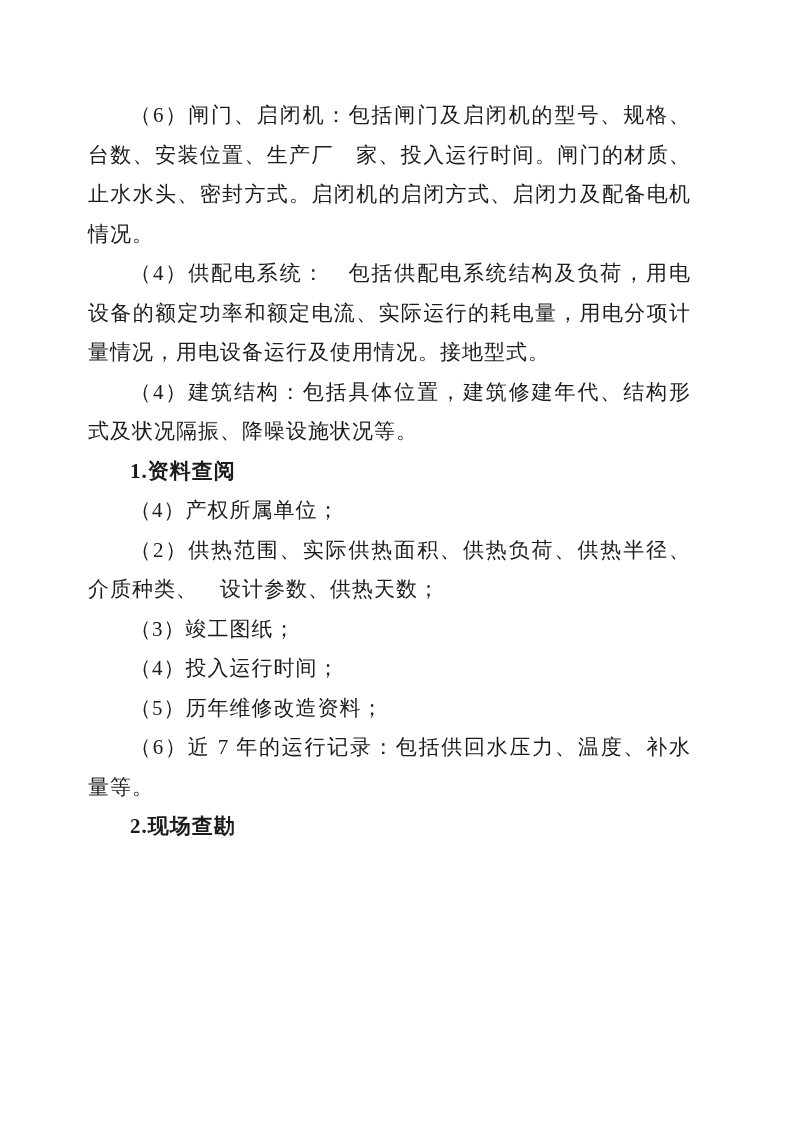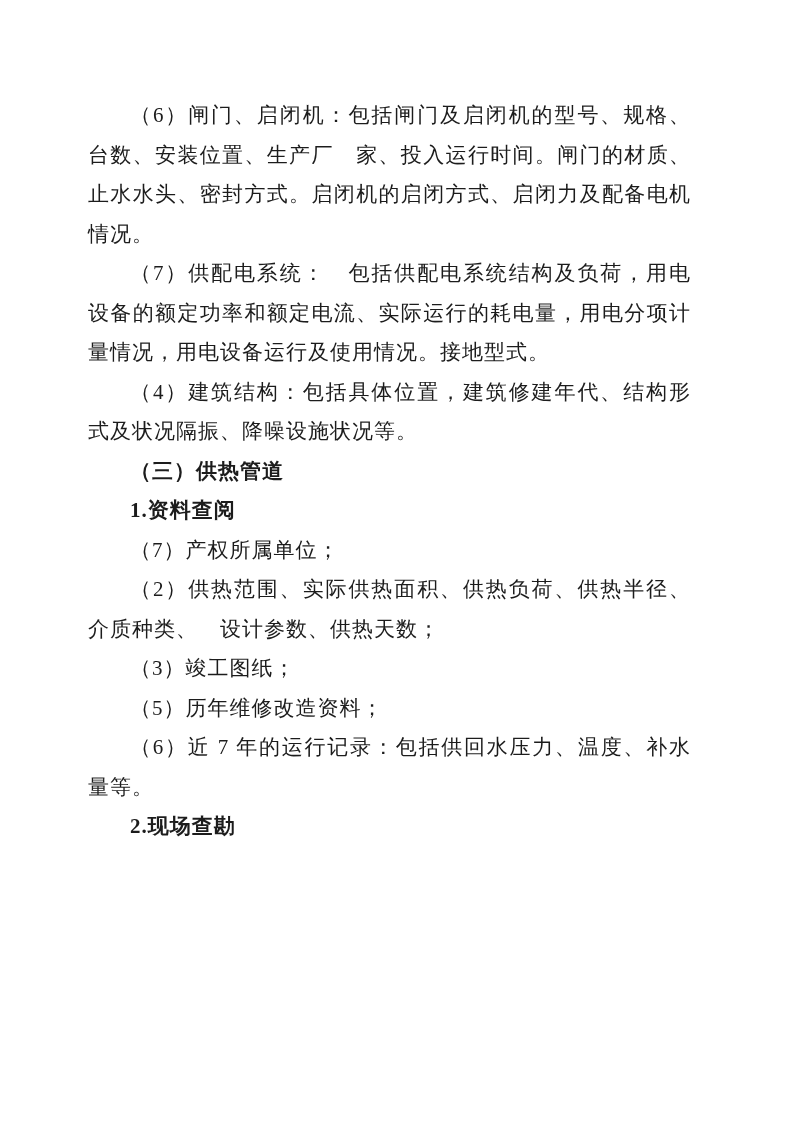--- a/index.html
+++ b/index.html
@@ -31,23 +31,23 @@
   .heading2, .heading3 {
     font-weight: 700;
     text-align: left;
   }
 </style>
 </head>
 <body>
 
 <div class="page">
   <p class="para">（6）闸门、启闭机：包括闸门及启闭机的型号、规格、台数、安装位置、生产厂　家、投入运行时间。闸门的材质、止水水头、密封方式。启闭机的启闭方式、启闭力及配备电机情况。</p>
-  <p class="para">（7）供配电系统：　包括供配电系统结构及负荷，用电设备的额定功率和额定电流、实际运行的耗电量，用电分项计量情况，用电设备运行及使用情况。接地型式。</p>
+  <p class="para">（4）供配电系统：　包括供配电系统结构及负荷，用电设备的额定功率和额定电流、实际运行的耗电量，用电分项计量情况，用电设备运行及使用情况。接地型式。</p>
   <p class="para">（4）建筑结构：包括具体位置，建筑修建年代、结构形式及状况隔振、降噪设施状况等。</p>
-  <p class="heading2">（三）供热管道</p>
   <p class="heading3">1.资料查阅</p>
-  <p class="para">（7）产权所属单位；</p>
+  <p class="para">（4）产权所属单位；</p>
   <p class="para">（2）供热范围、实际供热面积、供热负荷、供热半径、介质种类、　设计参数、供热天数；</p>
   <p class="para">（3）竣工图纸；</p>
+  <p class="para">（4）投入运行时间；</p>
   <p class="para">（5）历年维修改造资料；</p>
   <p class="para">（6）近 7 年的运行记录：包括供回水压力、温度、补水量等。</p>
   <p class="heading3">2.现场查勘</p>
 </div>
 
 </body></html>

